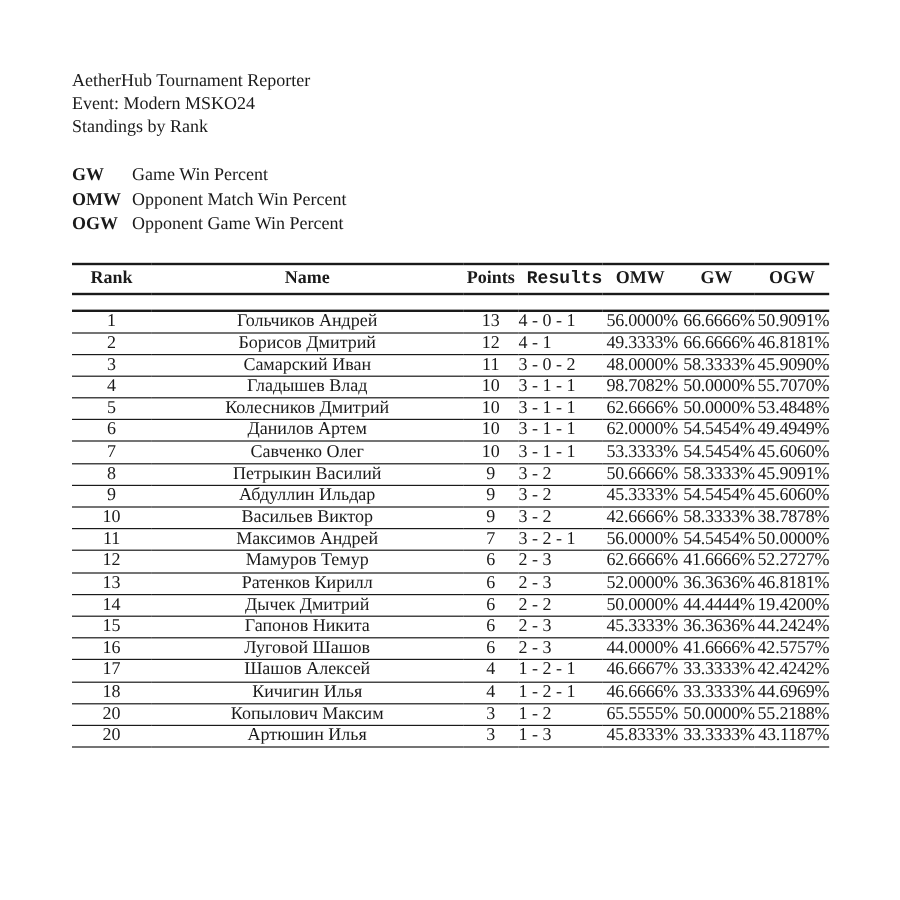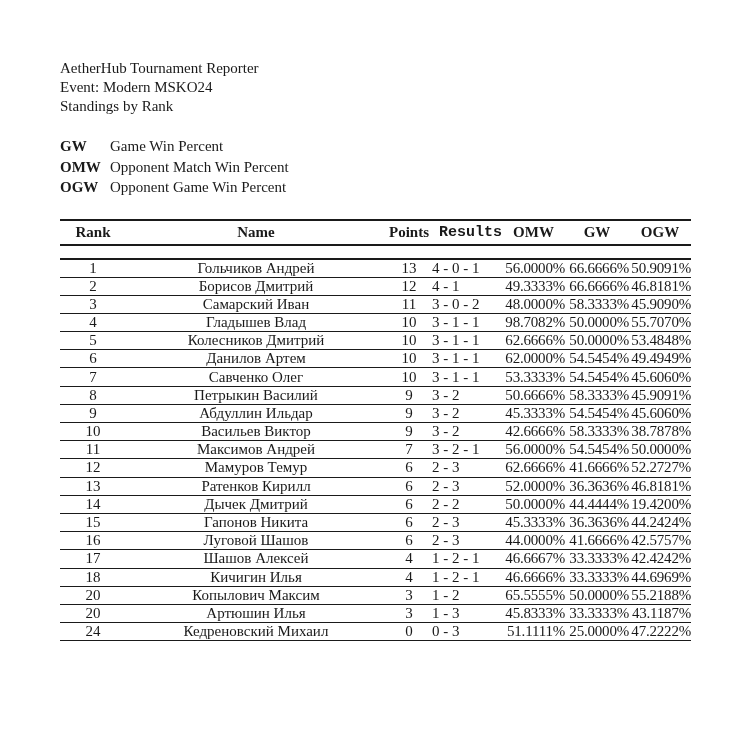--- a/index.html
+++ b/index.html
@@ -299,25 +299,16 @@
         </tr>
         <tr>
           <td class="c0">20</td>
           <td class="c1">Артюшин Илья</td>
           <td class="c2">3</td>
           <td class="c3">1 - 3</td>
           <td class="c4">45.8333%</td>
           <td class="c5">33.3333%</td>
           <td class="c6">43.1187%</td>
         </tr>
-        <tr>
-          <td class="c0">24</td>
-          <td class="c1">Кедреновский Михаил</td>
-          <td class="c2">0</td>
-          <td class="c3">0 - 3</td>
-          <td class="c4">51.1111%</td>
-          <td class="c5">25.0000%</td>
-          <td class="c6">47.2222%</td>
-        </tr>
       </tbody>
   </table>
 
 </div>
 
 </body></html>

